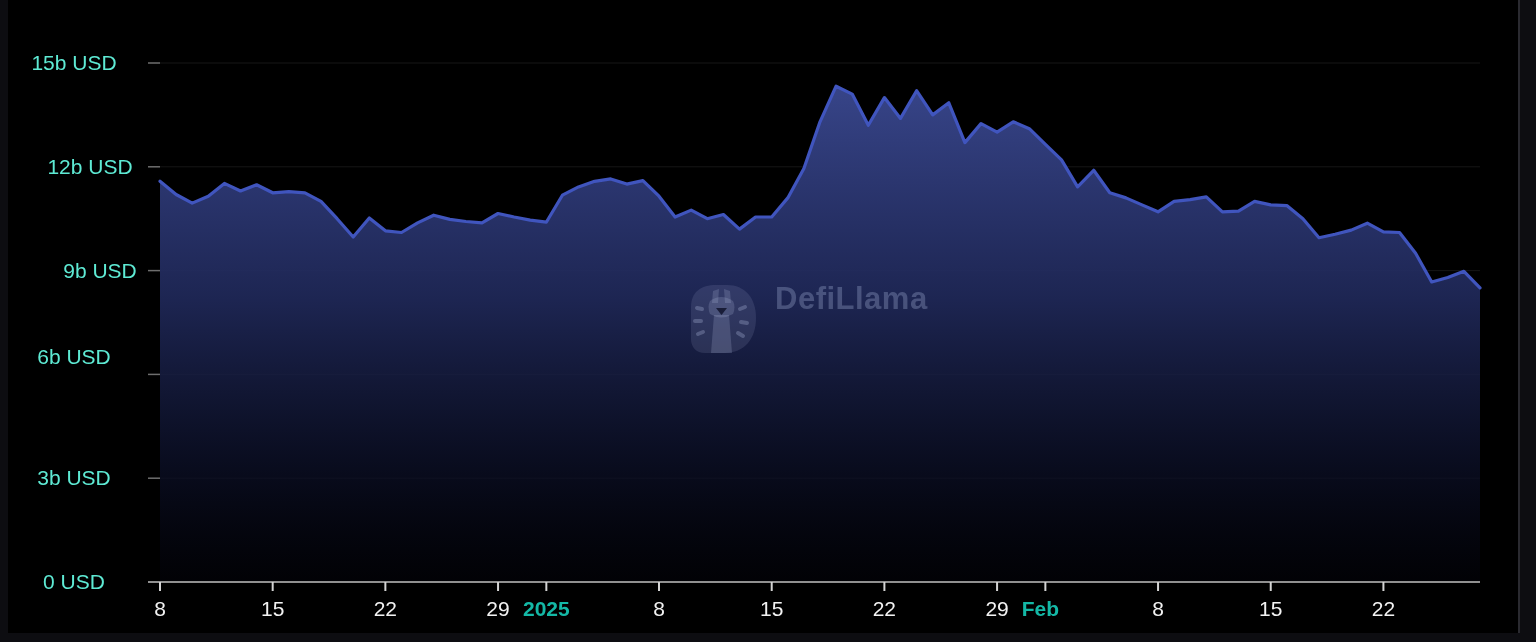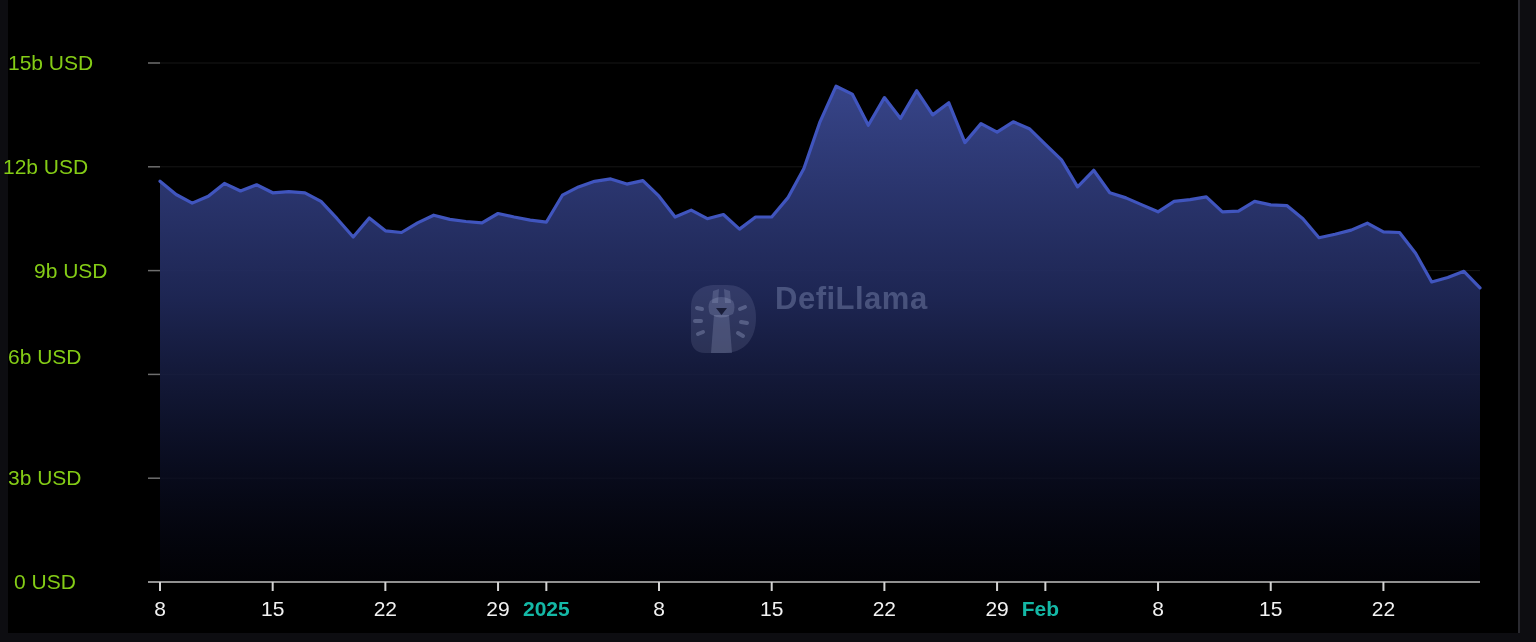--- a/index.html
+++ b/index.html
@@ -15,23 +15,23 @@
     left:8px;top:0;bottom:9px;right:16px;
     background:#000;
     border-right:2px solid #2a2a30;
   }
   #plot{
     position:absolute;left:0;top:0;
   }
   .ylabel{
     position:absolute;
     width:132px;
-    text-align:left;
+    text-align:center;
     font-size:21px;
-    color:#84cc16;
+    color:#5eead4;
     line-height:22px;
   }
   .xlabel{
     position:absolute;
     width:90px;
     text-align:center;
     font-size:21px;
     color:#f2f2f2;
     top:597px;
   }
@@ -91,25 +91,25 @@
       <line x1="884.390243902439" y1="582" x2="884.390243902439" y2="591" stroke="#d4d4d4" stroke-width="2"></line>
       <line x1="997.0731707317074" y1="582" x2="997.0731707317074" y2="591" stroke="#d4d4d4" stroke-width="2"></line>
       <line x1="1045.3658536585367" y1="582" x2="1045.3658536585367" y2="591" stroke="#d4d4d4" stroke-width="2"></line>
       <line x1="1158.0487804878048" y1="582" x2="1158.0487804878048" y2="591" stroke="#d4d4d4" stroke-width="2"></line>
       <line x1="1270.7317073170732" y1="582" x2="1270.7317073170732" y2="591" stroke="#d4d4d4" stroke-width="2"></line>
       <line x1="1383.4146341463415" y1="582" x2="1383.4146341463415" y2="591" stroke="#d4d4d4" stroke-width="2"></line>
     </g>
 </svg>
 
 <div id="ylabels">
-    <div class="ylabel" style="left: 8px; top: 571px; padding-left: 6px;">0 USD</div>
+    <div class="ylabel" style="left: 8px; top: 571px;">0 USD</div>
     <div class="ylabel" style="left: 8px; top: 467.2px;">3b USD</div>
     <div class="ylabel" style="left: 8px; top: 346px;">6b USD</div>
     <div class="ylabel" style="left: 8px; top: 259.6px; margin-left: 26px;">9b USD</div>
-    <div class="ylabel" style="left: 3px; top: 155.8px;">12b USD</div>
+    <div class="ylabel" style="left: 24px; top: 155.8px;">12b USD</div>
     <div class="ylabel" style="left: 8px; top: 52px;">15b USD</div>
   </div>
 <div id="xlabels">
     <div class="xlabel" style="left: 115px;">8</div>
     <div class="xlabel" style="left: 227.683px;">15</div>
     <div class="xlabel" style="left: 340.366px;">22</div>
     <div class="xlabel" style="left: 453.049px;">29</div>
     <div class="xlabel bold" style="left: 501.341px;">2025</div>
     <div class="xlabel" style="left: 614.024px;">8</div>
     <div class="xlabel" style="left: 726.707px;">15</div>

